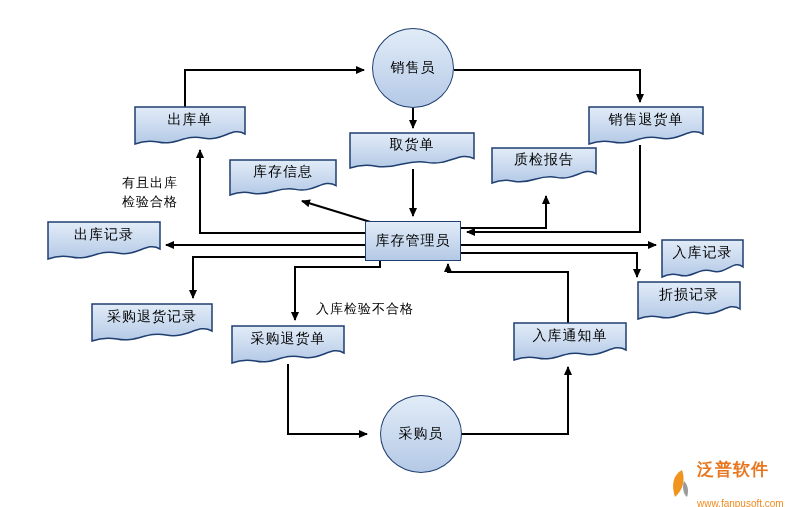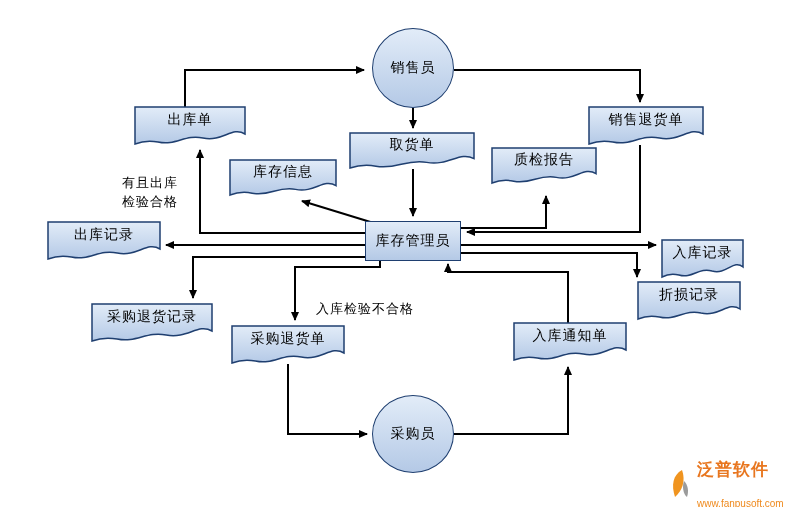--- a/index.html
+++ b/index.html
@@ -208,28 +208,28 @@
           <linearGradient id="g10" x1="0" y1="0" x2="0" y2="1">
             <stop offset="0" stop-color="#e2ecf8"></stop>
             <stop offset="1" stop-color="#b4c9e6"></stop>
           </linearGradient>
         </defs>
         <path d="M0 0 H110 V27 C97 19 88 35 68 31 C50 27 41 39 23 35 C13 33 5 35 0 37 Z" fill="url(#g10)"></path>
       </svg>
     <span class="lbl">入库通知单</span>
   </div>
 
-  <div class="node circle" style="left:372px;top:395px;width:82px;height:78px">
+  <div class="node circle" style="left:380px;top:395px;width:82px;height:78px">
     <span class="lbl">采购员</span>
   </div>
 
   <div class="note" style="left:112px;top:174px;width:76px">有且出库
 检验合格</div>
 
-  <div class="note" style="left:284px;top:300px;width:130px;text-align:right">入库检验不合格</div>
+  <div class="note" style="left:316px;top:300px;width:130px;text-align:left">入库检验不合格</div>
 
   <div id="logo">
     <svg width="24" height="30" viewBox="0 0 24 30">
       <path d="M14 1 C5 6 3 16 7 28 C14 22 18 12 14 1 Z" fill="#f0941f"></path>
       <path d="M16 12 C20 16 21 22 19 28 C15 25 14 17 16 12 Z" fill="#9b9b9b"></path>
     </svg>
     <div class="logo-text">
       <div class="brand">泛普软件</div>
       <div class="site">www.fanpusoft.com</div>
     </div>

